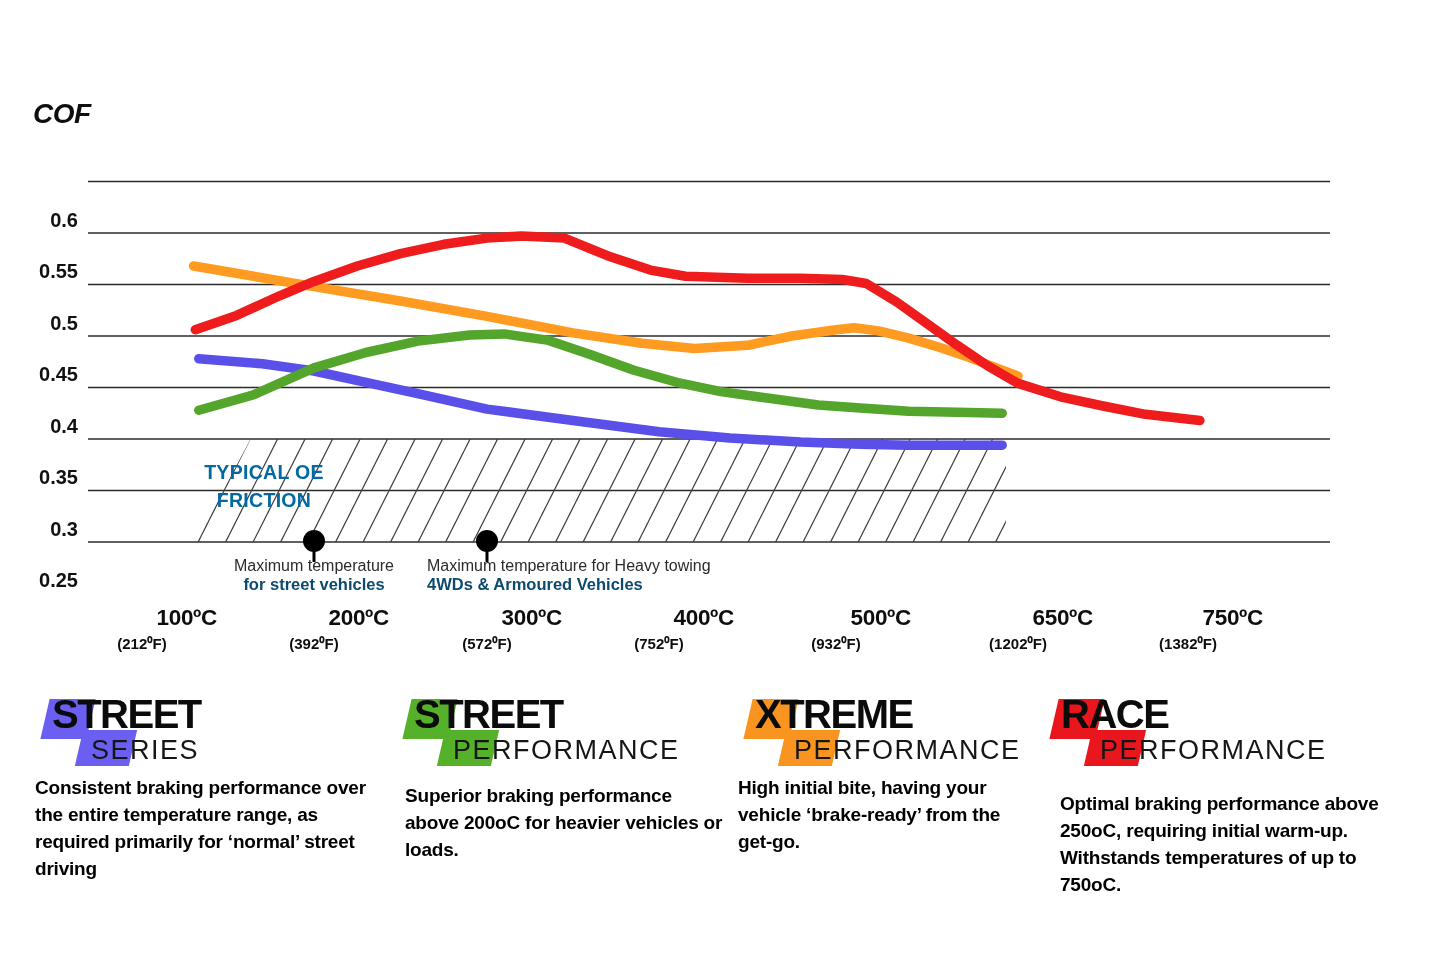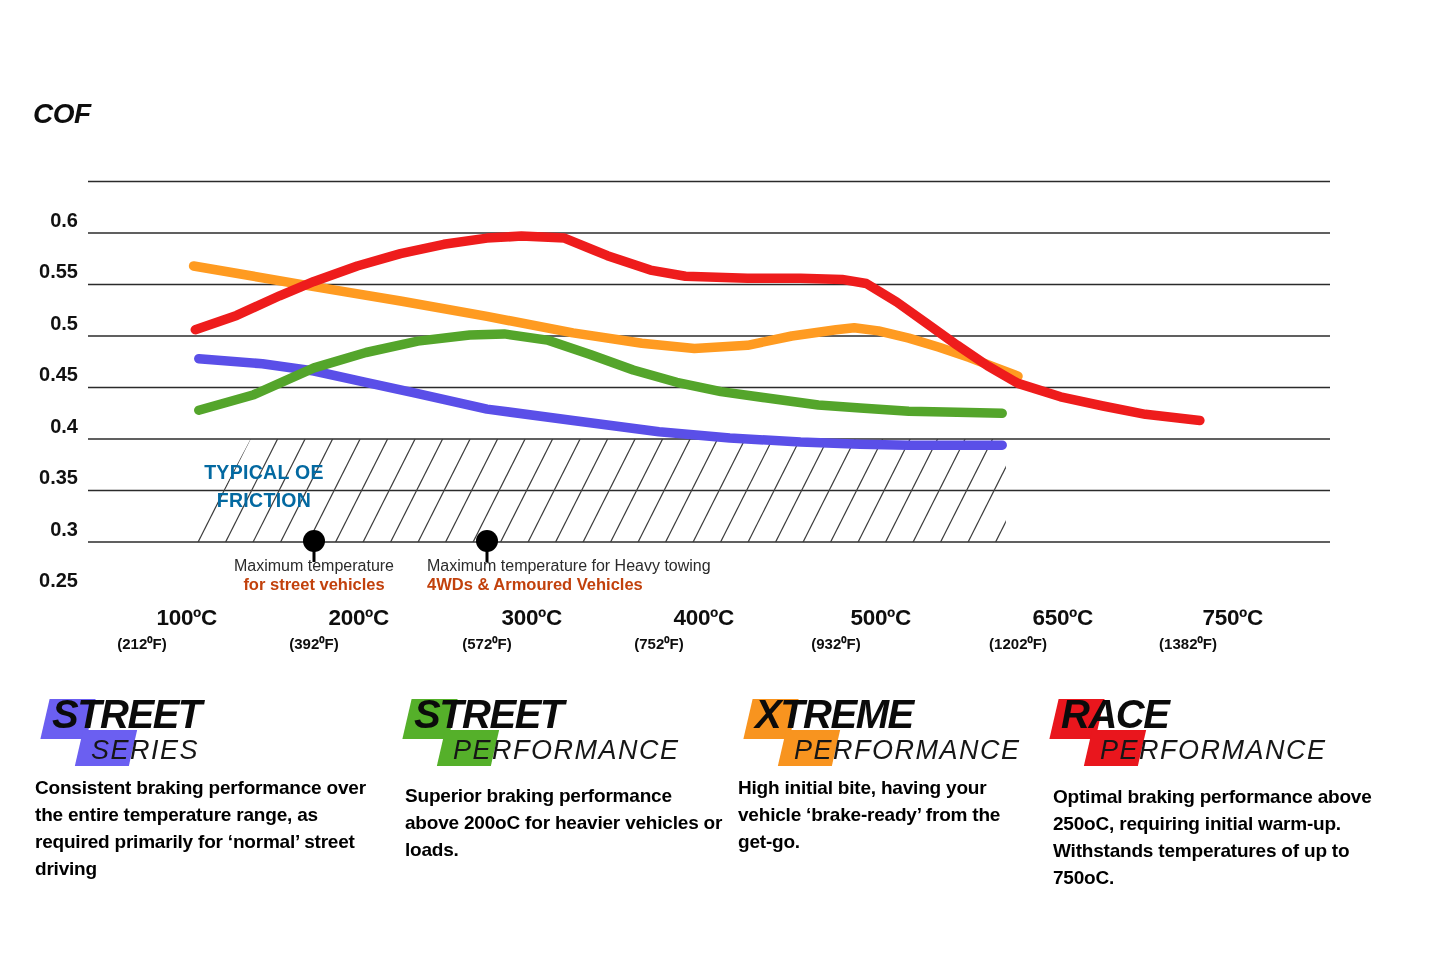--- a/index.html
+++ b/index.html
@@ -19,35 +19,35 @@
   .ytick {
     position:absolute; left:12px; width:66px; text-align:right;
     font-size:20px; font-weight:700; color:#111;margin-top:40px;
   }
   .oe-label {
     position:absolute; left:185px; top:458px; width:158px; text-align:center;
     font-size:19.5px; font-weight:700; line-height:28px; color:#0369a1;
     letter-spacing:0.3px;
   }
   .marker-label { position:absolute; top:556px; font-size:16px; color:#2b2b2b; line-height:19px; }
-  .marker-label .l2 { font-weight:700; font-size:16.5px; color:#c2410c; }
+  .marker-label .l2 { font-weight:700; font-size:16.5px; color:#0c4a6e; }
   .marker-label.center { text-align:center; }
   .xtick { position:absolute; top:605px; width:150px; text-align:center; }
   .xtick .xc { font-size:22.5px; font-weight:700; letter-spacing:-0.3px;text-align:right; }
   .xtick .xf { font-size:15px; font-weight:700; margin-top:2px; }
   .product-logo { position:absolute; top:698px; height:76px; width:340px; }
   .product-logo .lp { position:absolute; transform:skewX(-13deg); }
   .product-logo .lp1 { width:46px; height:40px; left:10px; top:1px; }
   .product-logo .lp2 { width:54px; height:36px; left:44px; top:32px; }
   .product-logo .lw1 {
     position:absolute; left:17px; top:-6px; font-size:40px; font-weight:900;
-    font-style:italic; letter-spacing:-1.5px; white-space:nowrap; color:#0b0b0b;
+    letter-spacing:-1.5px; white-space:nowrap; color:#0b0b0b;
   }
   .product-logo .lw2 {
-    position:absolute; left:56px; top:37px; font-size:27px; font-style:italic;
+    position:absolute; left:56px; top:37px; font-size:27px; 
     font-weight:400; letter-spacing:1.5px; white-space:nowrap; color:#161616;
   }
   .product-desc {
     position:absolute; top:774px; font-size:19px; font-weight:700;
     line-height:27px; letter-spacing:-0.2px; color:#000000;
   }
 </style>
 </head>
 <body>
 
@@ -191,15 +191,15 @@
         <span class="lw1">XTREME</span>
         <span class="lw2">PERFORMANCE</span>
       </div>
       <p class="product-desc" style="left: 738px; width: 272px; margin: 0px;">High initial bite, having your vehicle ‘brake-ready’ from the get-go.</p>
       <div class="product-logo" style="left: 1044px;">
         <span class="lp lp1" style="background: rgb(233, 22, 29);"></span>
         <span class="lp lp2" style="background: rgb(233, 22, 29);"></span>
         <span class="lw1">RACE</span>
         <span class="lw2">PERFORMANCE</span>
       </div>
-      <p class="product-desc" style="left: 1044px; width: 330px; margin: 9px;">Optimal braking performance above 250oC, requiring initial warm-up. Withstands temperatures of up to 750oC.</p>
+      <p class="product-desc" style="left: 1044px; width: 330px; margin: 16px;">Optimal braking performance above 250oC, requiring initial warm-up. Withstands temperatures of up to 750oC.</p>
     </div>
 </div>
 
 </body></html>

